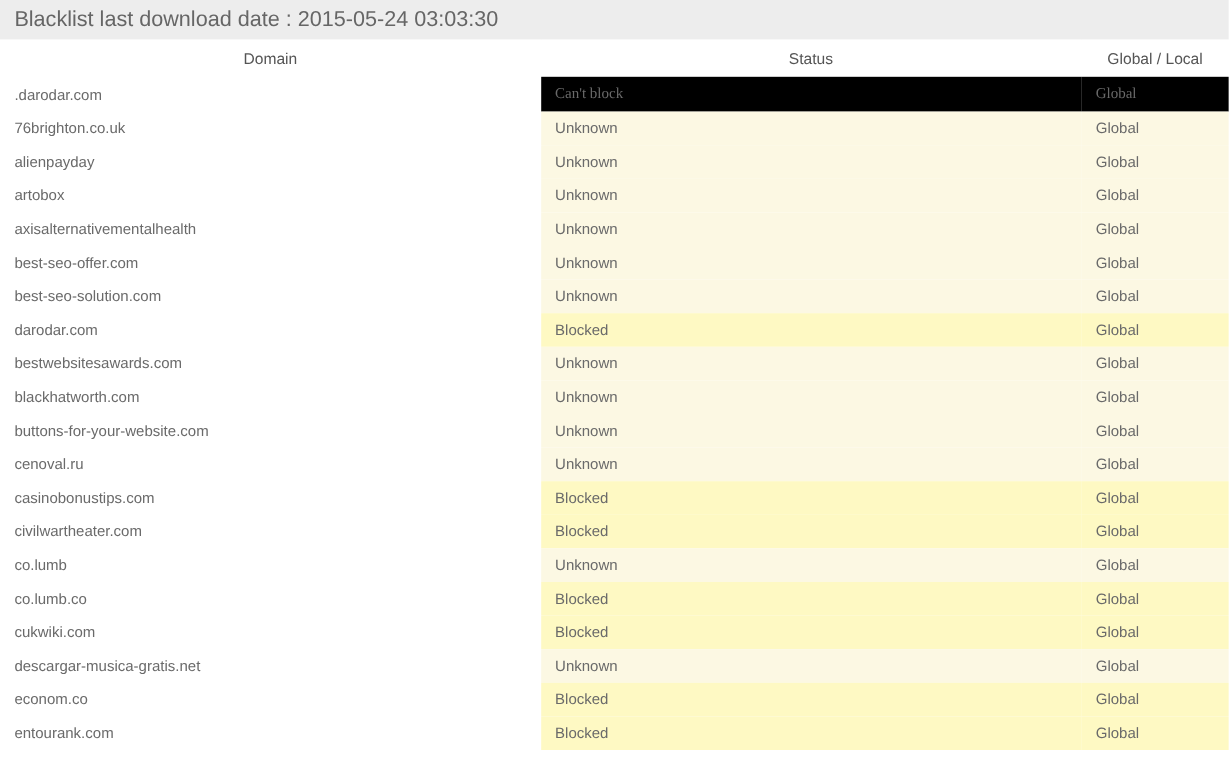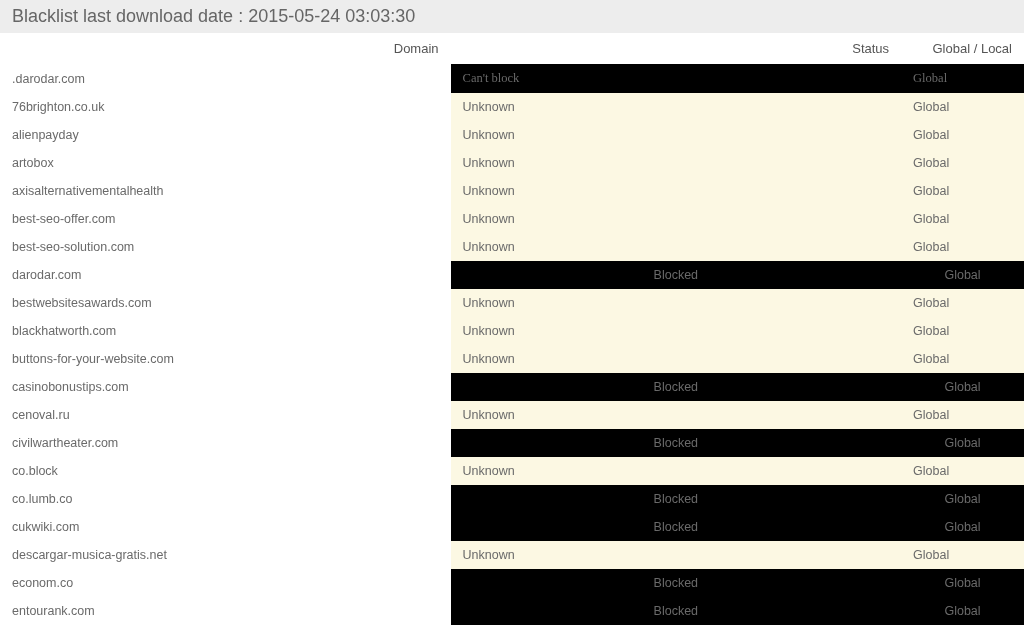--- a/index.html
+++ b/index.html
@@ -17,21 +17,21 @@
     background: #ededed;
     padding: 6px 12px;
     font-size: 18px;
     color: #666;
   }
   .table {
     width: 100%;
     border-collapse: collapse;
   }
   .table th {
-    text-align: right;
+    text-align: center;
     font-weight: 400;
     color: #555;
     padding: 8px 12px;
     font-size: 13px;
     background: #fff;
   }
   .table td {
     padding: 7px 12px;
     font-size: 12.5px;
     color: #6a6a6a;
@@ -47,22 +47,21 @@
   }
   .status-cantblock {
     background: #000000;
     font-family: Liberation Serif, serif;
   }
   .status-unknown {
     background: #fcf8e3;
     margin-top: 32px;
   }
   .status-blocked {
-    background: #000000;
-    text-align: center;
+    background: #fef9c3;
   }
 </style>
 </head>
 <body>
 
 <div class="blacklist-bar">
   <span>Blacklist last download date :</span>
   <span>2015-05-24 03:03:30</span>
 </div>
 
@@ -124,36 +123,36 @@
         <td class="col-domain">blackhatworth.com</td>
         <td class="col-status status-unknown">Unknown</td>
         <td class="col-scope status-unknown">Global</td>
       </tr>
       <tr>
         <td class="col-domain">buttons-for-your-website.com</td>
         <td class="col-status status-unknown">Unknown</td>
         <td class="col-scope status-unknown">Global</td>
       </tr>
       <tr>
+        <td class="col-domain">cenoval.ru</td>
+        <td class="col-status status-unknown">Unknown</td>
+        <td class="col-scope status-unknown">Global</td>
+      </tr>
+      <tr>
         <td class="col-domain">casinobonustips.com</td>
         <td class="col-status status-blocked">Blocked</td>
         <td class="col-scope status-blocked">Global</td>
-      </tr>
-      <tr>
-        <td class="col-domain">cenoval.ru</td>
-        <td class="col-status status-unknown">Unknown</td>
-        <td class="col-scope status-unknown">Global</td>
       </tr>
       <tr>
         <td class="col-domain">civilwartheater.com</td>
         <td class="col-status status-blocked">Blocked</td>
         <td class="col-scope status-blocked">Global</td>
       </tr>
       <tr>
-        <td class="col-domain">co.block</td>
+        <td class="col-domain">co.lumb</td>
         <td class="col-status status-unknown">Unknown</td>
         <td class="col-scope status-unknown">Global</td>
       </tr>
       <tr>
         <td class="col-domain">co.lumb.co</td>
         <td class="col-status status-blocked">Blocked</td>
         <td class="col-scope status-blocked">Global</td>
       </tr>
       <tr>
         <td class="col-domain">cukwiki.com</td>

